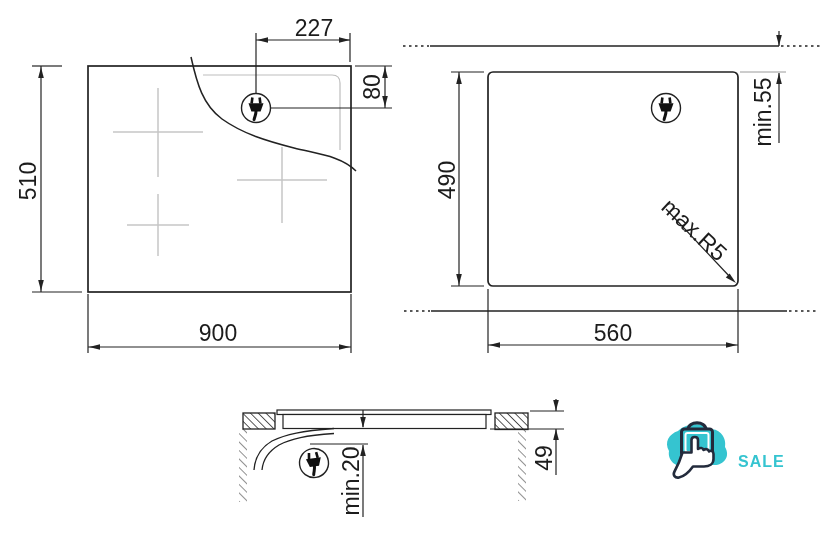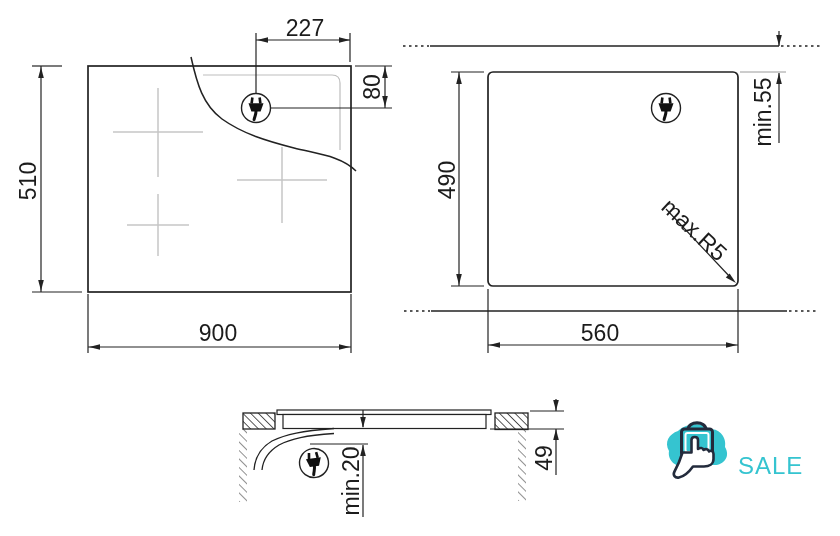--- a/index.html
+++ b/index.html
@@ -5,21 +5,21 @@
   html,body{margin:0;padding:0;background:#ffffff;}
   #stage{position:relative;width:840px;height:536px;background:#fff;overflow:hidden;
          font-family:"Liberation Sans", sans-serif;}
   #stage svg{position:absolute;left:0;top:0;}
   .t{position:absolute;color:#1c1c1c;font-size:23px;white-space:nowrap;
      transform:translate(-50%,-50%);line-height:1;}
   .rot{transform:translate(-50%,-50%) rotate(-90deg);}
   .diag{transform:translate(-50%,-50%) rotate(43deg);}
   .logo-your{position:absolute;color:#232b3c;font-weight:900;font-size:38px;
      letter-spacing:-1.5px;line-height:1;transform:translate(0,0);}
-  .logo-sale{position:absolute;color:#35c4d0;font-weight:400;font-size:24px;
+  .logo-sale{position:absolute;color:#35c4d0;font-weight:700;font-size:16px;
      letter-spacing:1px;line-height:1;}
 </style>
 </head>
 <body>
 
 <div id="stage">
 
 <svg width="840" height="536" viewBox="0 0 840 536">
   <defs>
     <g id="plug">
@@ -170,27 +170,27 @@
     <rect x="681.5" y="429" width="31" height="27" rx="3" fill="#35c4d0" stroke="#232b3c" stroke-width="3"></rect>
     <rect x="685.5" y="433" width="23" height="19" rx="2" fill="none" stroke="#ffffff" stroke-width="2"></rect>
     <path d="M 691.5 440 C 691.5 436 698 436 698 440 L 698 449
              C 700 447.5 703 447.5 703.5 450 C 705.5 448.5 708.5 449 709 451.5 C 711 450 713.5 451 713.5 454
              L 713.5 459 C 713.5 464 709 466.5 704 466.5 L 693 466.5
              C 689 472 684 476.5 679 477.5 C 675 478.3 672.5 475 674.5 471.5
              C 677.5 466 680.5 459 682.5 452.5 L 691.5 452.5 Z" fill="#ffffff" stroke="#232b3c" stroke-width="2.6" stroke-linejoin="round"></path>
   </g>
 </svg>
 
-<span class="t" style="left:305px;top:28px;">227</span>
+<span class="t" style="left:314px;top:28px;">227</span>
 <span class="t rot" style="left:372px;top:87px;">80</span>
 <span class="t rot" style="left:28px;top:181px;">510</span>
 <span class="t" style="left:218px;top:333px;">900</span>
 
 <span class="t rot" style="left:447px;top:180px;">490</span>
-<span class="t" style="left:600px;top:333px;">560</span>
+<span class="t" style="left:613px;top:333px;">560</span>
 <span class="t rot" style="left:763px;top:112px;">min.55</span>
 <span class="t diag" style="left:694px;top:230px;">max.R5</span>
 
 <span class="t rot" style="left:351px;top:481px;">min.20</span>
 <span class="t rot" style="left:544px;top:458px;">49</span>
 
 <span class="logo-sale" style="left:738px;top:454px;">SALE</span>
 
 </div>
 

